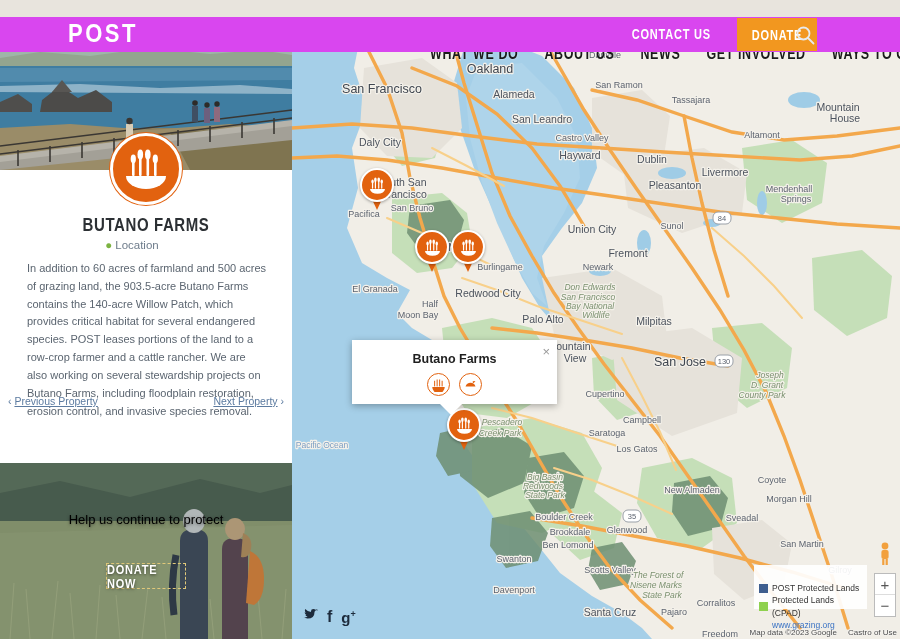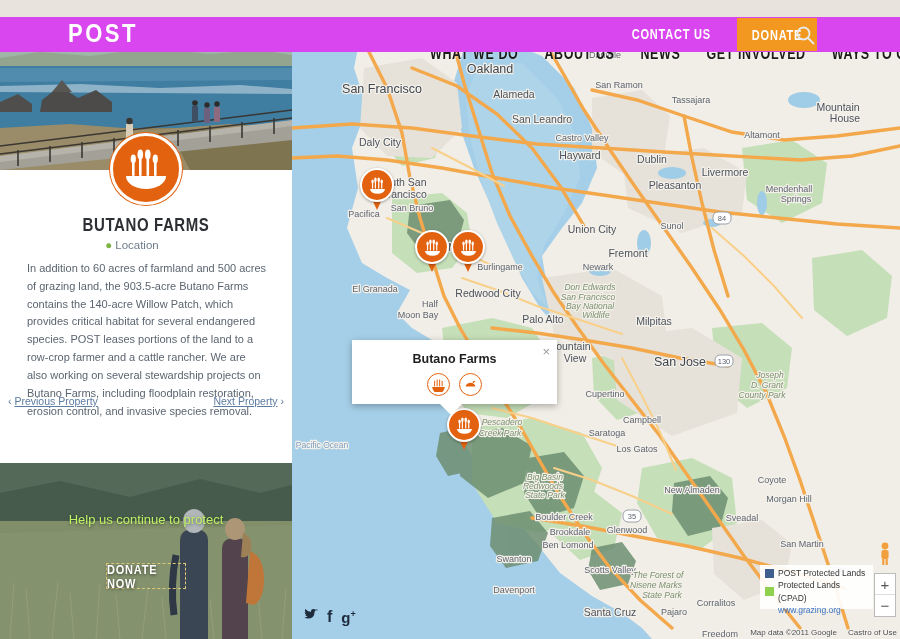--- a/index.html
+++ b/index.html
@@ -106,22 +106,22 @@
     display:flex; justify-content:center; gap:9px;
   }
   .iw-ico {
     width:23px; height:23px; border-radius:50%;
     border:1.6px solid #e2620f; background:#fff;
     display:flex; align-items:center; justify-content:center;
   }
 
   
   .legend {
-    position:absolute; right:27px; bottom:30px; width:113px; height:44px;
-    background:rgba(255,255,255,.92); padding:2px 5px;
+    position:absolute; right:33px; bottom:30px; width:113px; height:44px;
+    background:rgba(255,255,255,.92); padding:17px 5px;
     font-size:8.5px; color:#333; z-index:35; line-height:1.45;
   }
   .legend-row { display:flex; align-items:center; gap:4px; }
   .sw { width:9px; height:9px; display:inline-block; flex:none; }
   .legend-link { color:#3b73c4; margin-left:13px; }
 
   
   .zoom-ctrl {
     position:absolute; right:4px; bottom:22px; width:22px; height:44px;
     background:#fff; border:1px solid #bbb; z-index:35;
@@ -190,21 +190,21 @@
   }
   .card-nav a { color:#5c7ba0; text-decoration:underline; cursor:pointer; }
   .card-nav .chev { text-decoration:none; }
 
   .cta {
     position:relative; width:292px; height:176px; overflow:hidden;
     background:#566a5a;
   }
   .cta-text {
     position:absolute; top:47px; left:0; width:292px; text-align:center;
-    color:#bef264; font-size:13px; line-height:1.5;
+    color:#000000; font-size:13px; line-height:1.5;
     text-shadow:0 1px 3px rgba(0,0,0,.5); z-index:3;
   }
   .cta-btn {
     position:absolute; top:100px; left:50%; transform:translateX(-50%);
     width:80px; height:26px; border:1px dashed #e0c87a;
     color:#fff; font-size:11px; font-weight:bold; letter-spacing:0.8px;
     display:flex; align-items:center; justify-content:center;
     z-index:3; cursor:pointer; background:transparent;
     font-family:"Liberation Sans", sans-serif;
     text-shadow:0 1px 3px rgba(0,0,0,.6);
@@ -543,21 +543,21 @@
         <rect x="9.6" y="18" width="2.2" height="6" fill="#f2a03d"></rect>
       </svg>
     </div>
 
     <div class="zoom-ctrl">
       <div class="zoom-btn plus">+</div>
       <div class="zoom-btn">−</div>
     </div>
 
     <div class="attrib">
-      <span>Map data ©2011 Google</span>
+      <span>Map data ©2023 Google</span>
       <span>Castro of Use</span>
     </div>
   </div>
 
   <div class="navbar">
     <div class="nav-item">WHAT WE DO</div>
     <div class="nav-item">ABOUT US</div>
     <div class="nav-item">NEWS</div>
     <div class="nav-item">GET INVOLVED</div>
     <div class="nav-item">WAYS TO GIVE</div>

